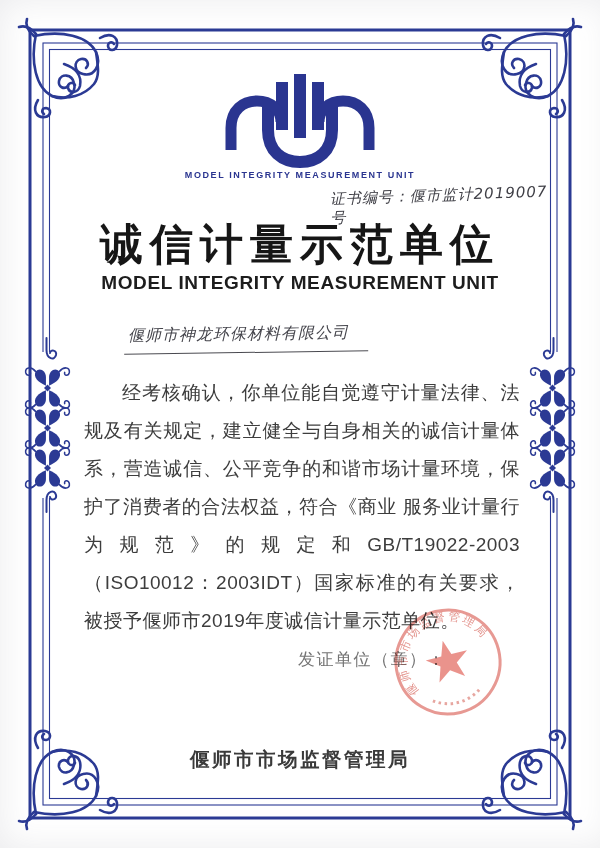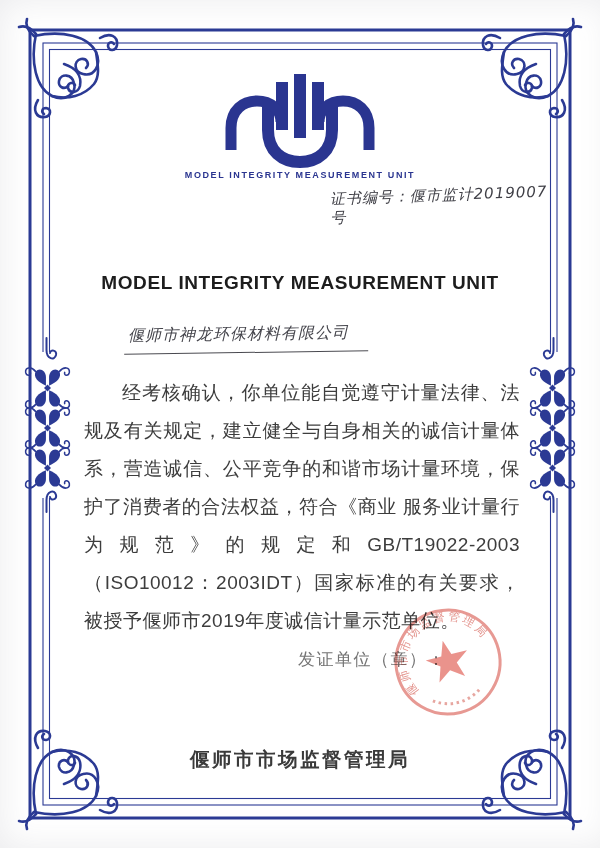--- a/index.html
+++ b/index.html
@@ -120,20 +120,21 @@
         <path d="M154,78 L154,56 C154,38 142,29 128,29 C114,29 104,38 104,50" stroke-width="11"></path>
       </g>
     </svg>
   </div>
   <div class="abs logo-caption">MODEL INTEGRITY MEASUREMENT UNIT</div>
 
   <div class="abs cert-no">
     <span>证书编号：</span><span>偃市监计2019007号</span>
   </div>
 
+  <div class="abs title">诚信计量示范单位</div>
   <div class="abs title-en">MODEL INTEGRITY MEASUREMENT UNIT</div>
 
   <div class="abs company">偃师市神龙环保材料有限公司</div>
 
   <div class="abs bodytext">经考核确认，你单位能自觉遵守计量法律、法规及有关规定，建立健全与自身相关的诚信计量体系，营造诚信、公平竞争的和谐市场计量环境，保护了消费者的合法权益，符合《商业 服务业计量行为规范》的规定和GB/T19022-2003（ISO10012：2003IDT）国家标准的有关要求，被授予偃师市2019年度诚信计量示范单位。</div>
 
   <div class="abs issuer">发证单位（章）：</div>
 
   <svg class="abs seal" viewBox="-65 -65 130 130">
     <g transform="rotate(-14)" opacity="0.82">

